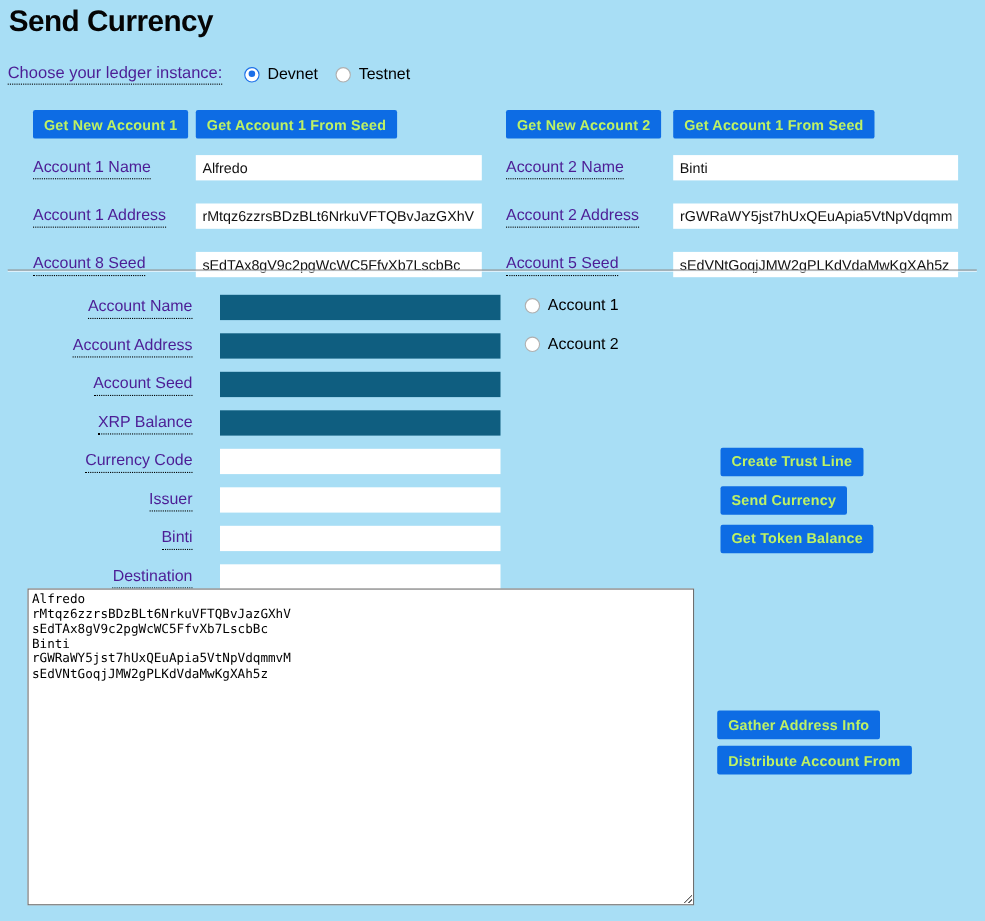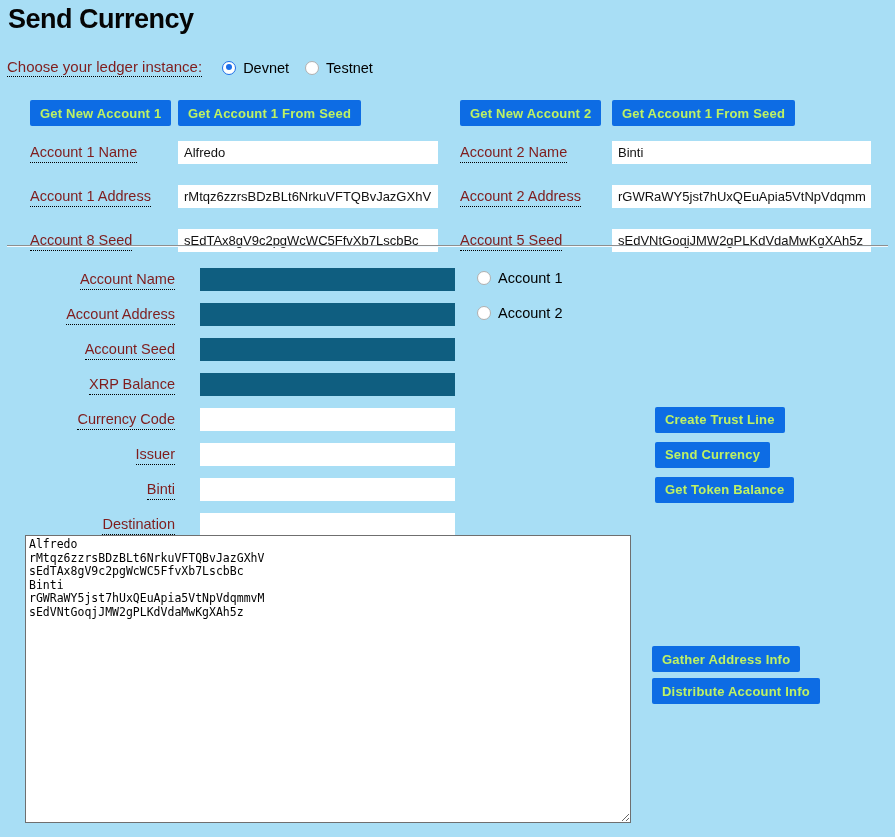--- a/index.html
+++ b/index.html
@@ -6,21 +6,21 @@
   .page {
     position:relative; width:895px; height:837px;
     background:#a8def5; overflow:hidden;
     font-family:"Liberation Sans", sans-serif; color:#000;
   }
   h1.title {
     position:absolute; left:8px; top:4px; margin:0;
     font-size:27px; font-weight:700; letter-spacing:-0.5px; color:#050505;
   }
   .dotted-label {
-    display:inline-block; font-size:14.5px; color:#7f1d1d;
+    display:inline-block; font-size:14.5px; color:#4c1d95;
     border-bottom:1px dotted #000; padding-bottom:1px; line-height:17px;
   }
   
   .ledger-row { position:absolute; left:7px; top:58px; display:flex; align-items:center; }
   .ledger-row .dotted-label { margin-right:20px; font-size:15px; }
   .radio-pair { display:inline-flex; align-items:center; margin-right:16px; cursor:pointer; }
   .radio {
     display:inline-block; width:14px; height:14px; border-radius:50%;
     background:#fff; border:1px solid #b0b0b0; box-sizing:border-box; position:relative;
   }
@@ -172,15 +172,15 @@
   </div>
 
   <textarea class="results" spellcheck="false" style="">Alfredo
 rMtqz6zzrsBDzBLt6NrkuVFTQBvJazGXhV
 sEdTAx8gV9c2pgWcWC5FfvXb7LscbBc
 Binti
 rGWRaWY5jst7hUxQEuApia5VtNpVdqmmvM
 sEdVNtGoqjJMW2gPLKdVdaMwKgXAh5z</textarea>
 
   <button class="btn gather">Gather Address Info</button>
-  <button class="btn distribute">Distribute Account Info</button>
+  <button class="btn distribute">Distribute Account From</button>
 
 </div>
 
 </body></html>

